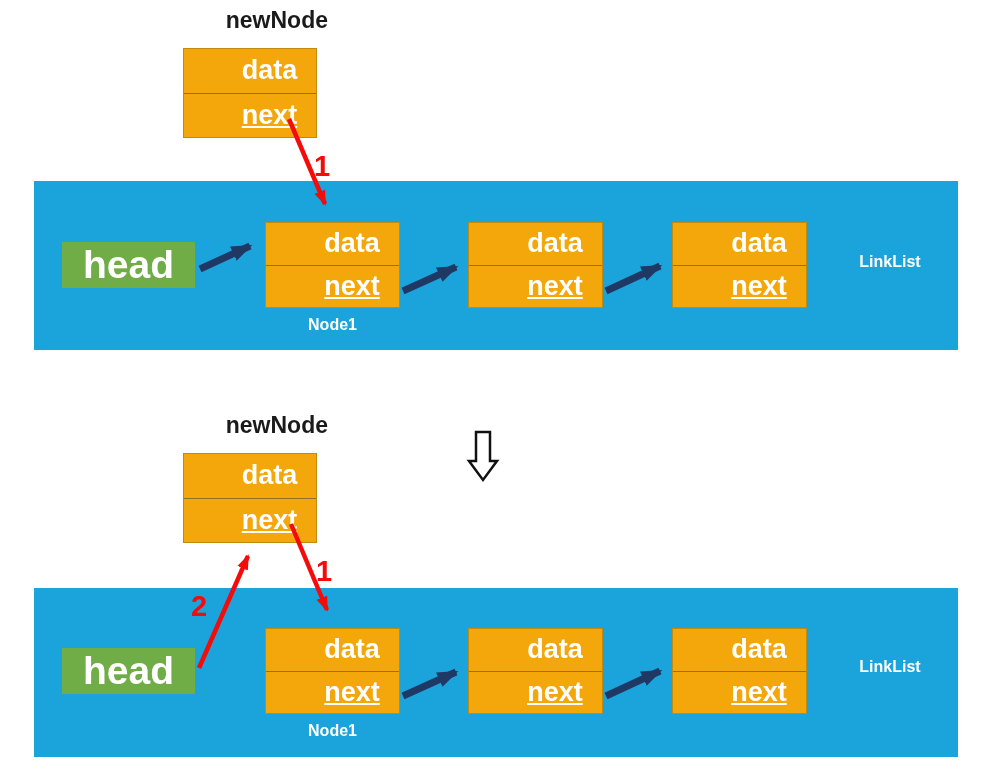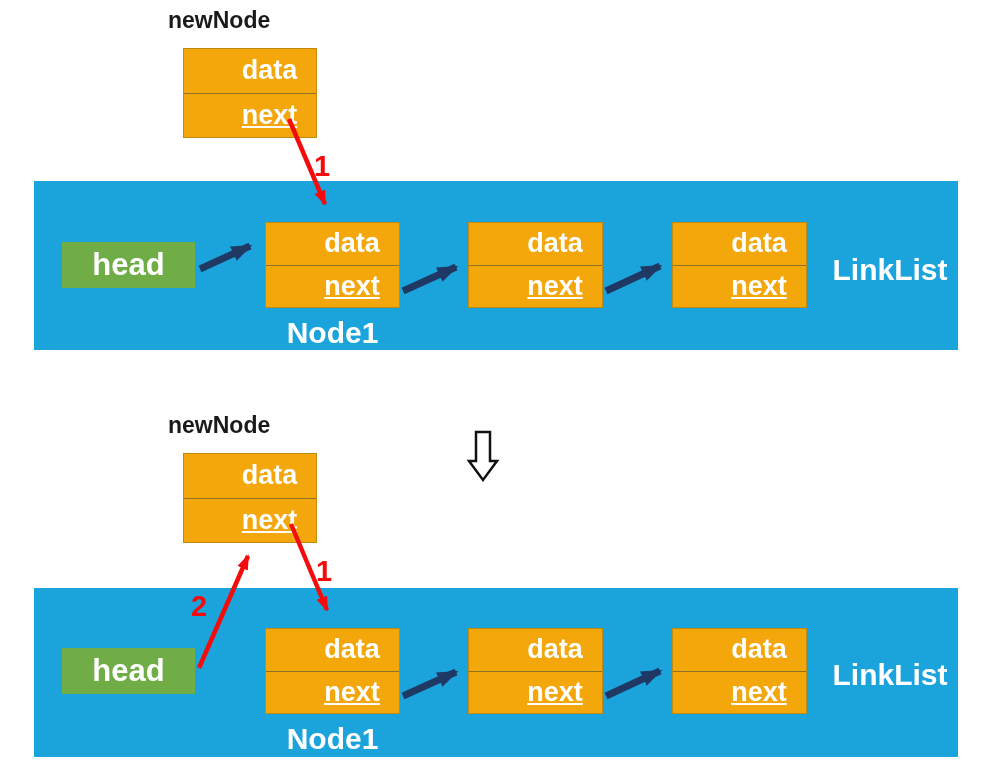--- a/index.html
+++ b/index.html
@@ -29,38 +29,38 @@
     justify-content:center;
     color:#ffffff;
     font-size:27px;
     font-weight:bold;
     padding-left:39px;
   }
   .cell.divider{border-top:1.5px solid #8C7326;text-decoration:underline;}
   .nn-title{
     position:absolute;
     width:160px;
-    text-align:left;
+    text-align:right;
     color:#1A1A1A;
     font-size:23px;
     font-weight:600;
     line-height:24px;
   }
   .head-box{
     position:absolute;
     width:133px;height:46px;
     background:#70AD47;
     display:flex;align-items:center;justify-content:center;
-    color:#ffffff;font-size:31px;font-weight:bold;
+    color:#ffffff;font-size:39px;font-weight:bold;
   }
   .caption{
     position:absolute;
     text-align:center;
     color:#ffffff;
-    font-size:30px;
+    font-size:16px;
     font-weight:bold;
   }
   .step{
     position:absolute;
     color:#F40B0B;
     font-size:29px;
     font-weight:bold;
     line-height:30px;
   }
   .watermark{

